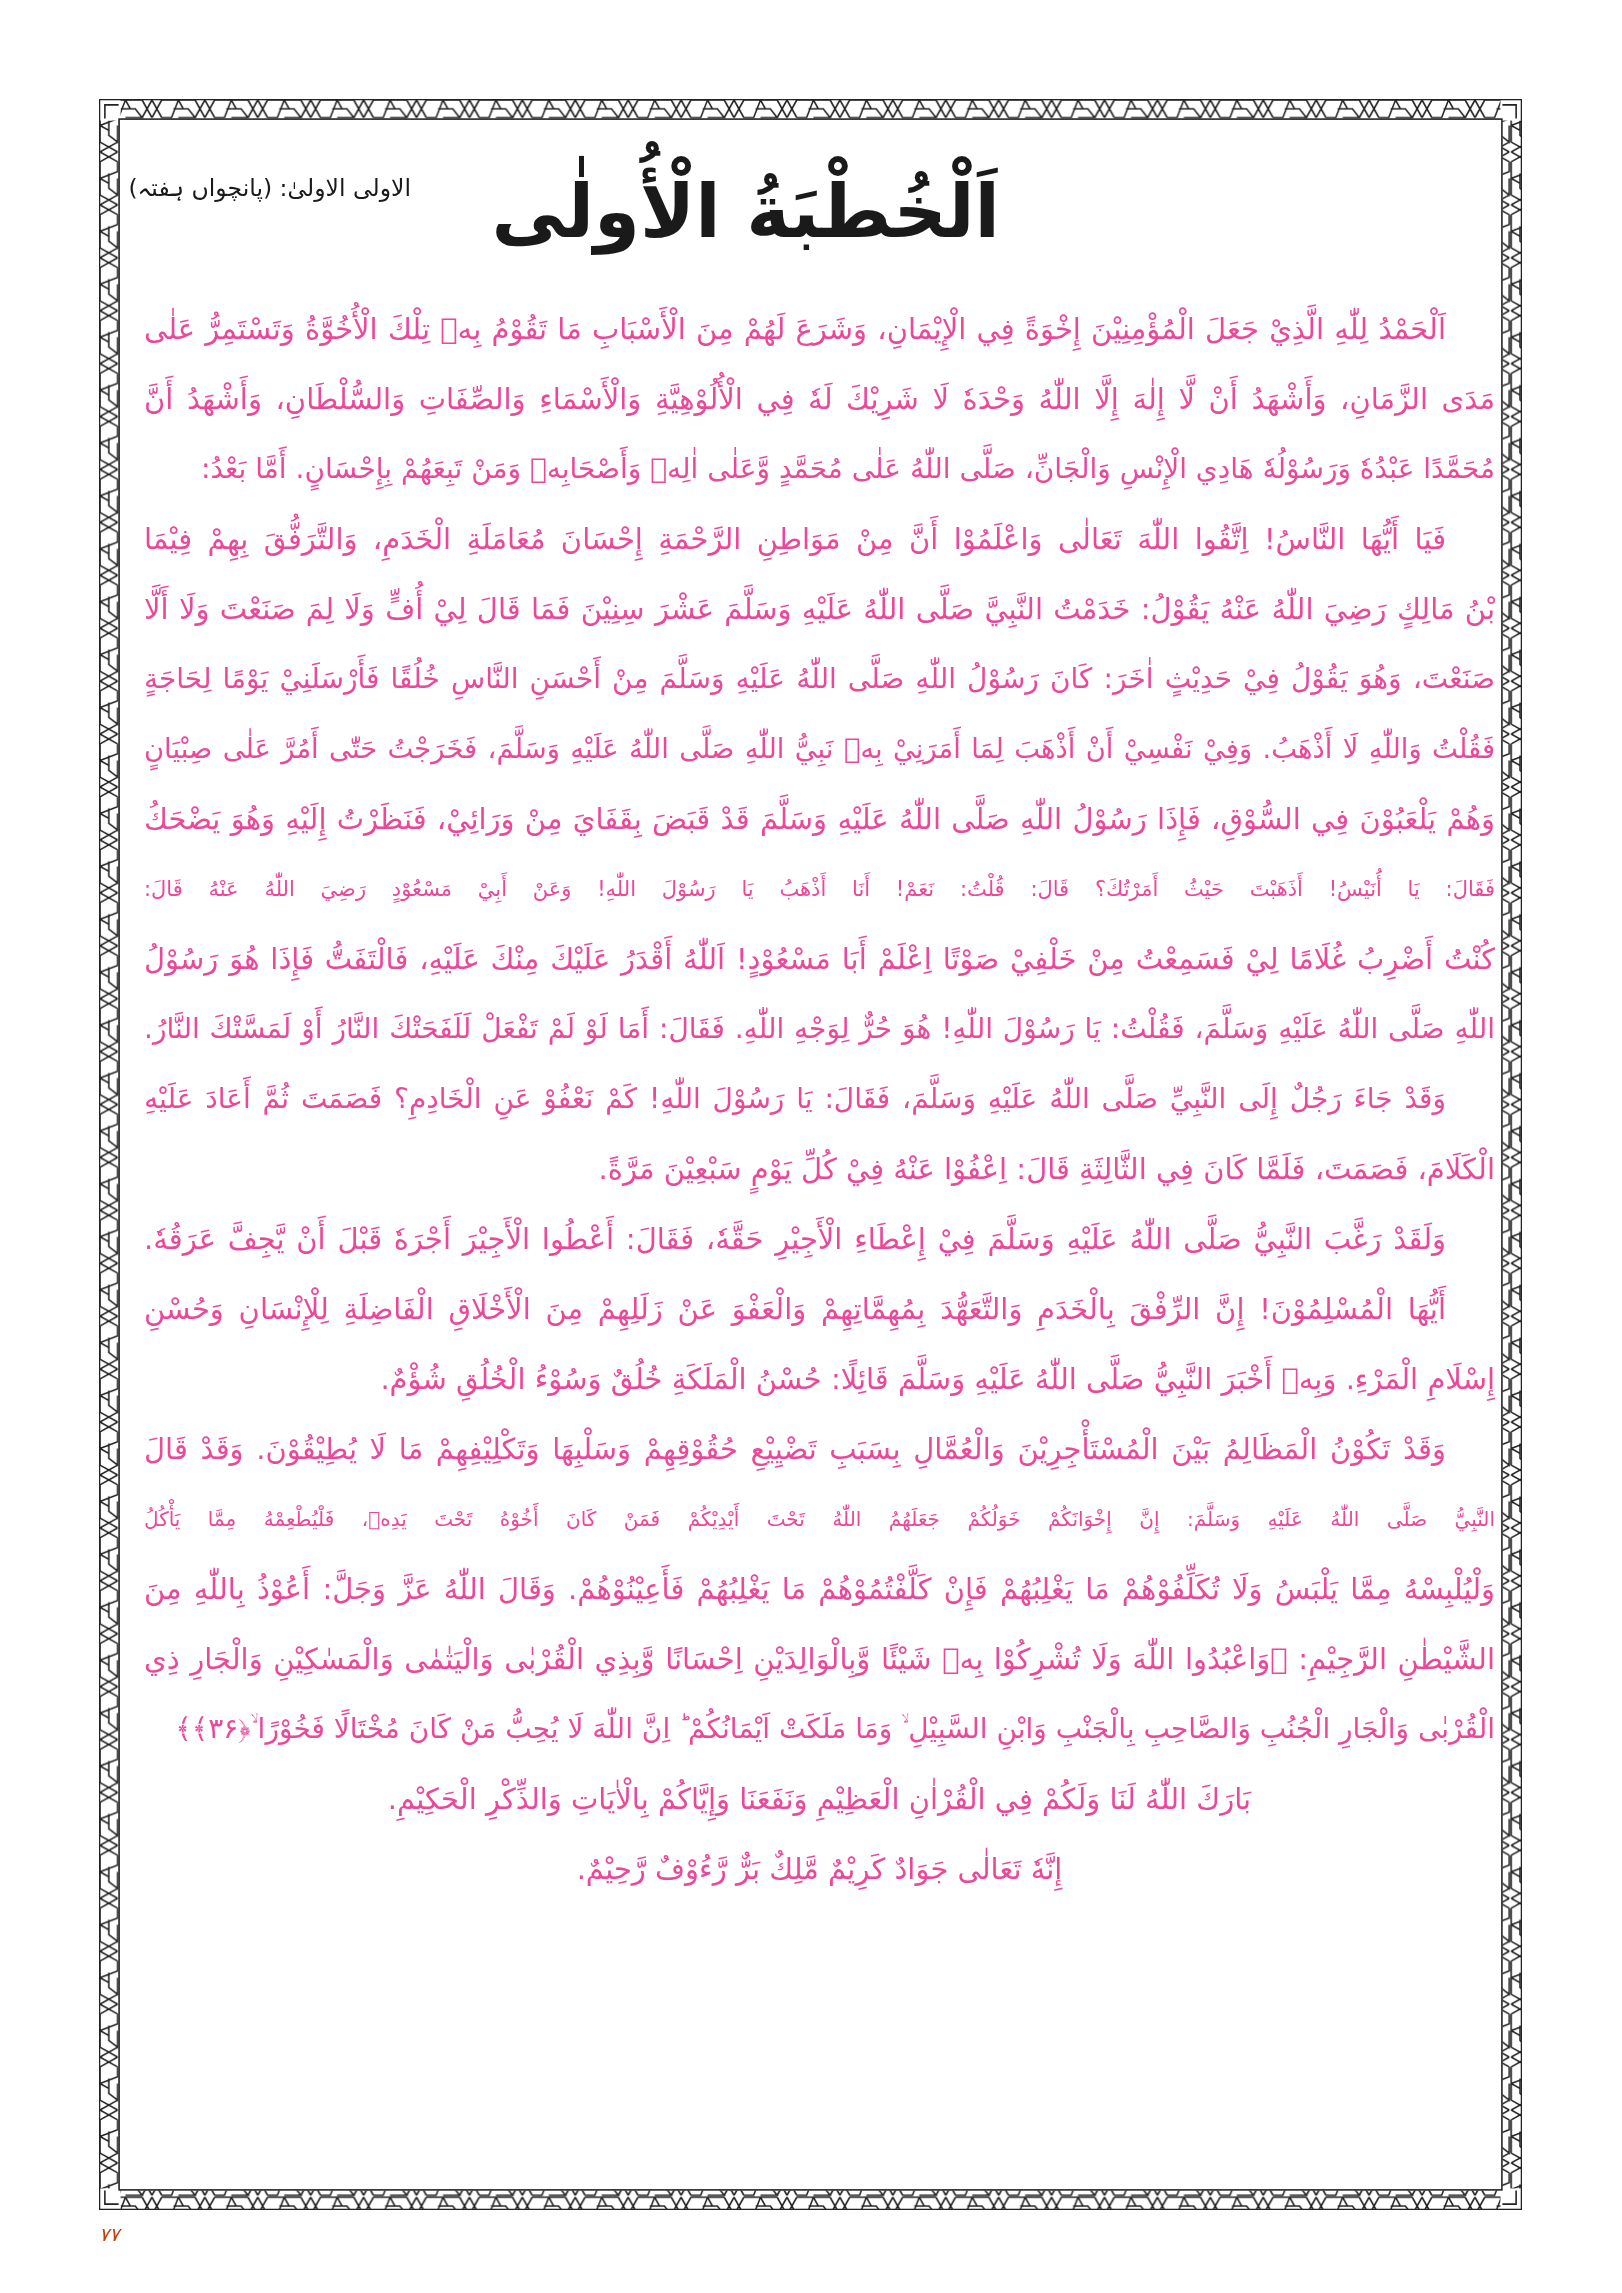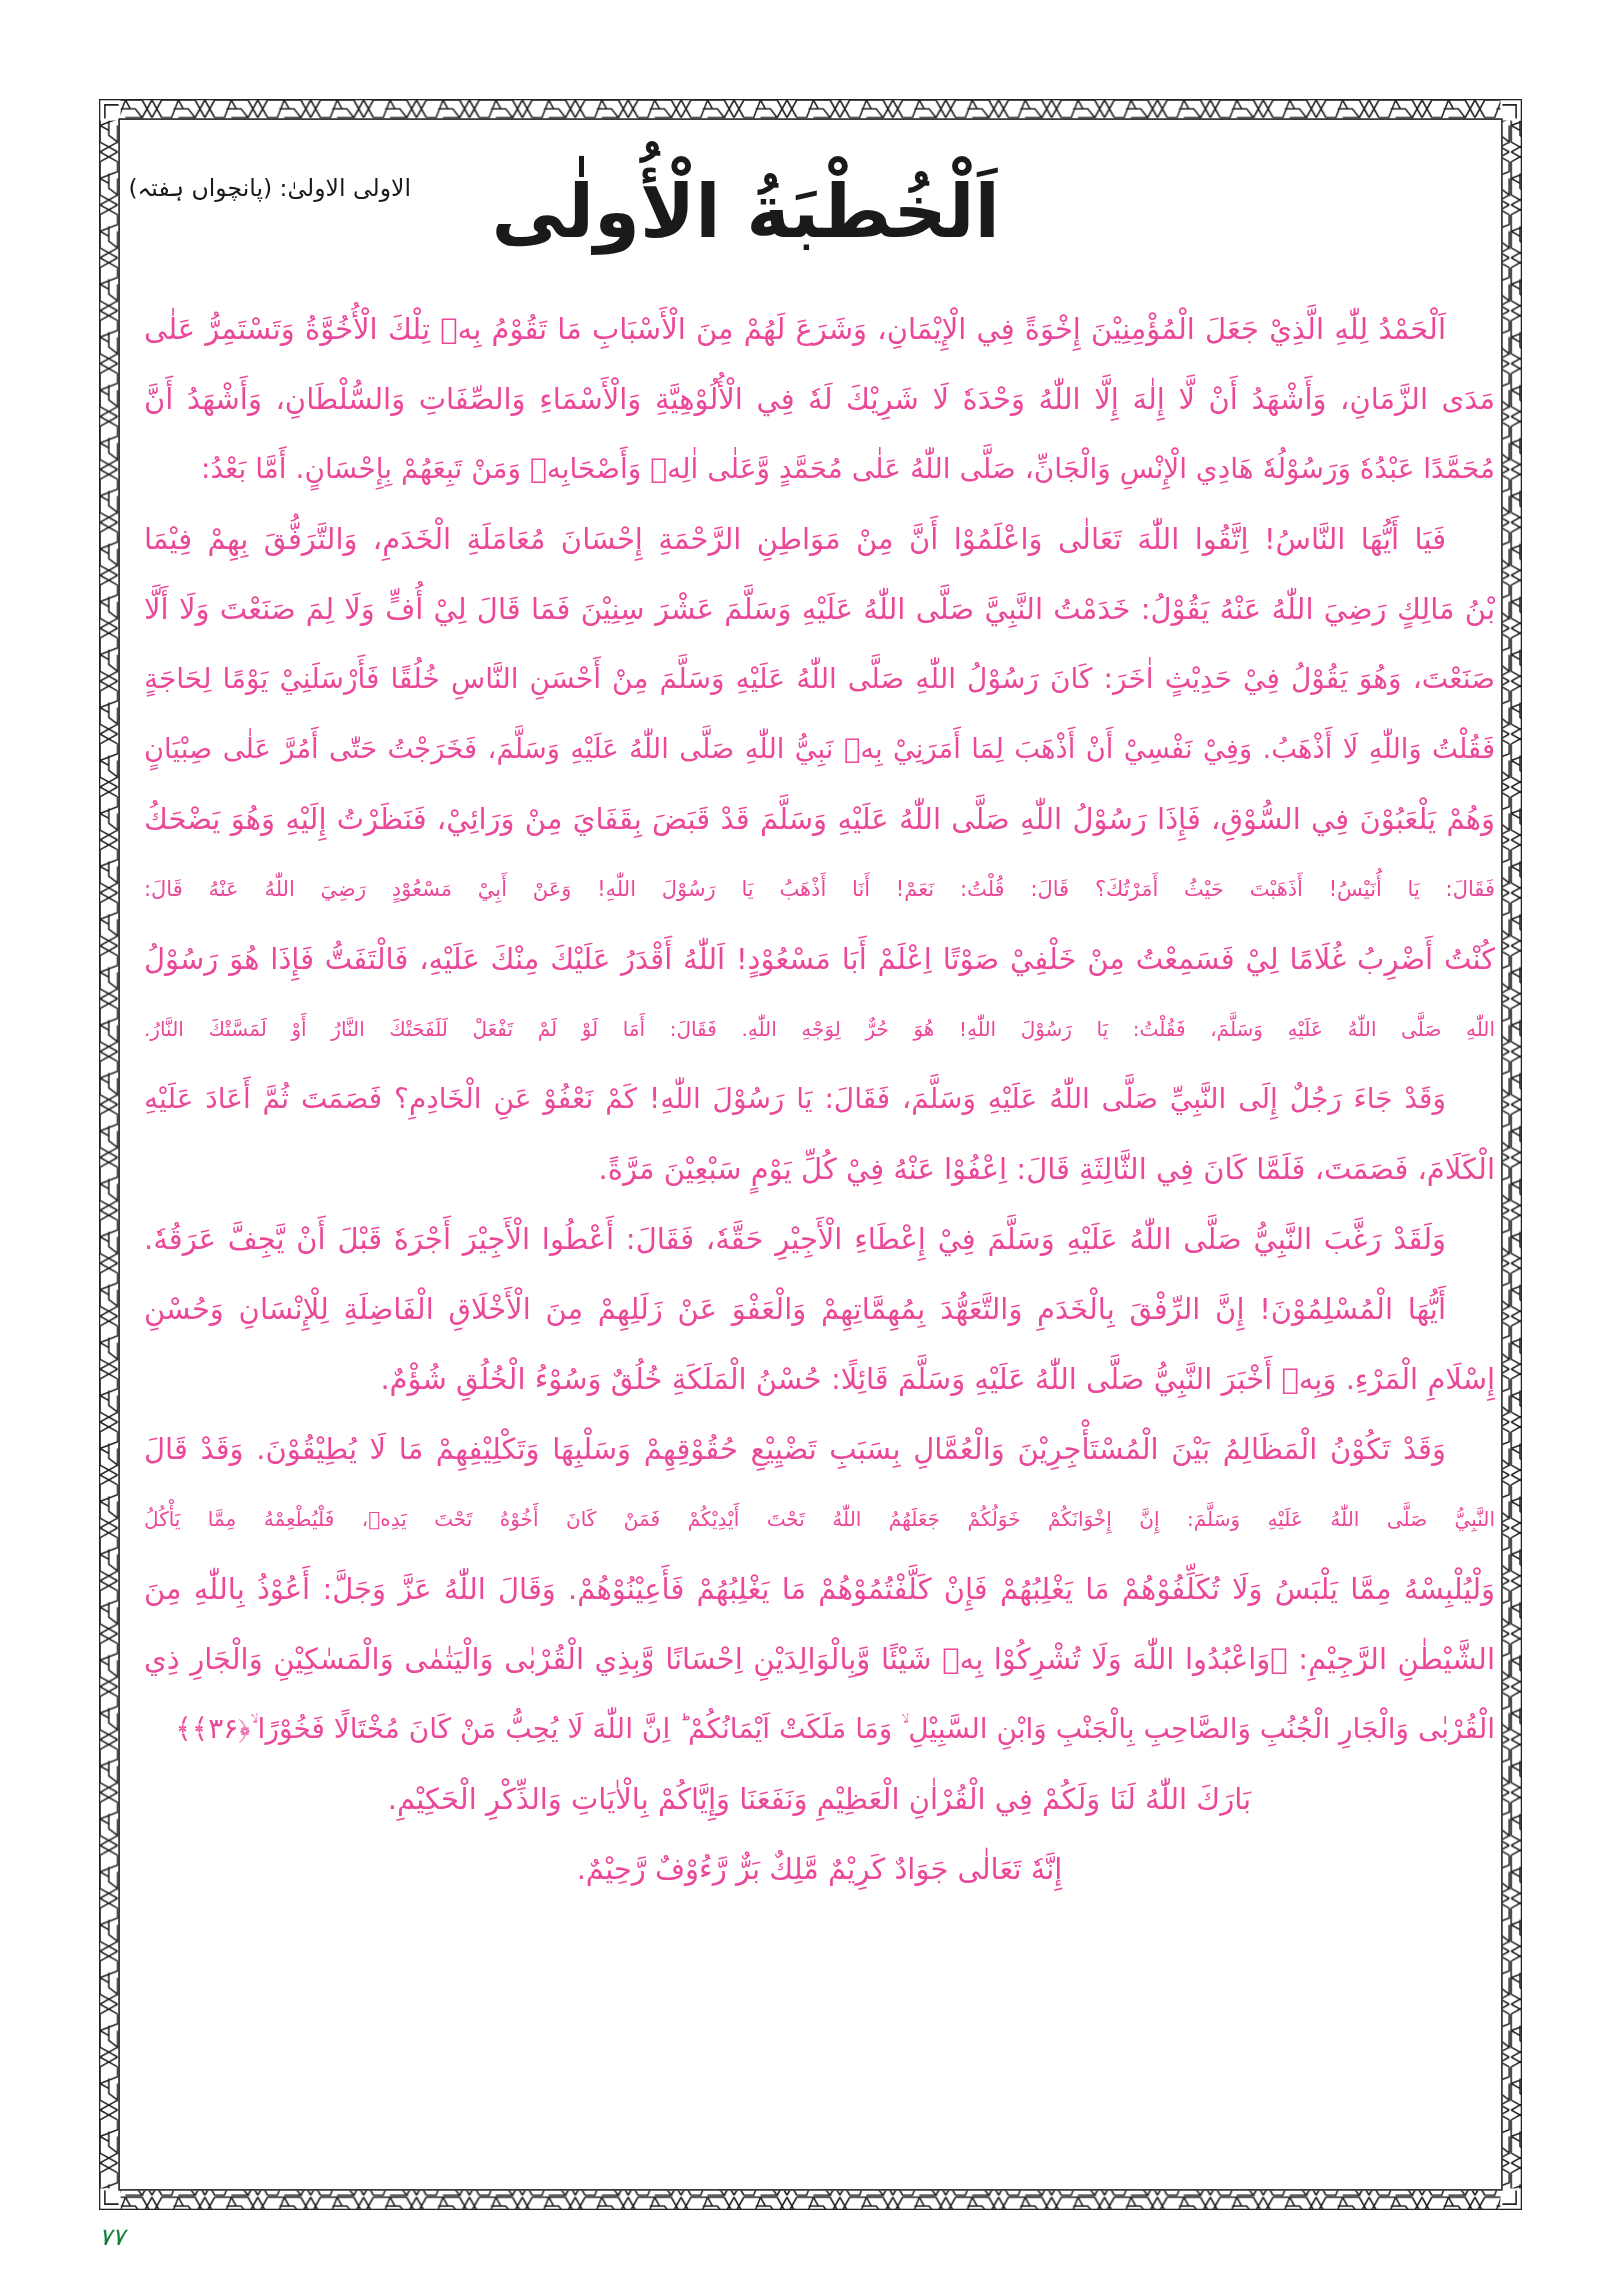--- a/index.html
+++ b/index.html
@@ -27,21 +27,21 @@
   }
   .line {
     height: 70px; white-space: nowrap; overflow: hidden;
     text-align: justify; text-align-last: justify;
   }
   .line.indent { padding-right: 49px; }
   .line.last { text-align-last: right; }
   .line.center { text-align: center; text-align-last: center; }
   .page-number {
     position: absolute; left: 99px; top: 2223px; font-family: Liberation Mono, monospace;
-    font-size: 24px; color: #15803d; font-style: italic;
+    font-size: 19px; color: #c2410c; font-style: italic;
   }
 </style>
 </head>
 <body>
 
 <div class="frame">
   <svg width="1423" height="2111" viewBox="0 0 1452 2154">
     <defs>
       <pattern id="hband" x="0" y="0" width="54" height="20" patternUnits="userSpaceOnUse">
         <path d="M0 1 L10 19 M10 1 L0 19 M10 1 L27 1 L32 10 L22 10 M10 19 L20 19 L27 1 M27 1 L44 1 M27 19 L44 19 L37 10 L27 10 M44 1 L54 19 M54 1 L44 19" stroke="#222" stroke-width="1.6" fill="none"></path>
@@ -73,21 +73,21 @@
     <div class="line indent">اَلْحَمْدُ لِلّٰهِ الَّذِيْ جَعَلَ الْمُؤْمِنِيْنَ إِخْوَةً فِي الْإِيْمَانِ، وَشَرَعَ لَهُمْ مِنَ الْأَسْبَابِ مَا تَقُوْمُ بِهٖ تِلْكَ الْأُخُوَّةُ وَتَسْتَمِرُّ عَلٰى</div>
     <div class="line">مَدَى الزَّمَانِ، وَأَشْهَدُ أَنْ لَّا إِلٰهَ إِلَّا اللّٰهُ وَحْدَهٗ لَا شَرِيْكَ لَهٗ فِي الْأُلُوْهِيَّةِ وَالْأَسْمَاءِ وَالصِّفَاتِ وَالسُّلْطَانِ، وَأَشْهَدُ أَنَّ</div>
     <div class="line last" style="font-size: 28px;">مُحَمَّدًا عَبْدُهٗ وَرَسُوْلُهٗ هَادِي الْإِنْسِ وَالْجَانِّ، صَلَّى اللّٰهُ عَلٰى مُحَمَّدٍ وَّعَلٰى اٰلِهٖ وَأَصْحَابِهٖ وَمَنْ تَبِعَهُمْ بِإِحْسَانٍ. أَمَّا بَعْدُ:</div>
     <div class="line indent">فَيَا أَيُّهَا النَّاسُ! اِتَّقُوا اللّٰهَ تَعَالٰى وَاعْلَمُوْا أَنَّ مِنْ مَوَاطِنِ الرَّحْمَةِ إِحْسَانَ مُعَامَلَةِ الْخَدَمِ، وَالتَّرَفُّقَ بِهِمْ فِيْمَا</div>
     <div class="line">بْنُ مَالِكٍ رَضِيَ اللّٰهُ عَنْهُ يَقُوْلُ: خَدَمْتُ النَّبِيَّ صَلَّى اللّٰهُ عَلَيْهِ وَسَلَّمَ عَشْرَ سِنِيْنَ فَمَا قَالَ لِيْ أُفٍّ وَلَا لِمَ صَنَعْتَ وَلَا أَلَّا</div>
     <div class="line" style="font-size: 28px;">صَنَعْتَ، وَهُوَ يَقُوْلُ فِيْ حَدِيْثٍ اٰخَرَ: كَانَ رَسُوْلُ اللّٰهِ صَلَّى اللّٰهُ عَلَيْهِ وَسَلَّمَ مِنْ أَحْسَنِ النَّاسِ خُلُقًا فَأَرْسَلَنِيْ يَوْمًا لِحَاجَةٍ</div>
     <div class="line" style="font-size: 27.4px;">فَقُلْتُ وَاللّٰهِ لَا أَذْهَبُ. وَفِيْ نَفْسِيْ أَنْ أَذْهَبَ لِمَا أَمَرَنِيْ بِهٖ نَبِيُّ اللّٰهِ صَلَّى اللّٰهُ عَلَيْهِ وَسَلَّمَ، فَخَرَجْتُ حَتّٰى أَمُرَّ عَلٰى صِبْيَانٍ</div>
     <div class="line">وَهُمْ يَلْعَبُوْنَ فِي السُّوْقِ، فَإِذَا رَسُوْلُ اللّٰهِ صَلَّى اللّٰهُ عَلَيْهِ وَسَلَّمَ قَدْ قَبَضَ بِقَفَايَ مِنْ وَرَائِيْ، فَنَظَرْتُ إِلَيْهِ وَهُوَ يَضْحَكُ</div>
     <div class="line" style="font-size: 21px;">فَقَالَ: يَا أُنَيْسُ! أَذَهَبْتَ حَيْثُ أَمَرْتُكَ؟ قَالَ: قُلْتُ: نَعَمْ! أَنَا أَذْهَبُ يَا رَسُوْلَ اللّٰهِ! وَعَنْ أَبِيْ مَسْعُوْدٍ رَضِيَ اللّٰهُ عَنْهُ قَالَ:</div>
     <div class="line">كُنْتُ أَضْرِبُ غُلَامًا لِيْ فَسَمِعْتُ مِنْ خَلْفِيْ صَوْتًا اِعْلَمْ أَبَا مَسْعُوْدٍ! اَللّٰهُ أَقْدَرُ عَلَيْكَ مِنْكَ عَلَيْهِ، فَالْتَفَتُّ فَإِذَا هُوَ رَسُوْلُ</div>
-    <div class="line" style="font-size: 20px;">اللّٰهِ صَلَّى اللّٰهُ عَلَيْهِ وَسَلَّمَ، فَقُلْتُ: يَا رَسُوْلَ اللّٰهِ! هُوَ حُرٌّ لِوَجْهِ اللّٰهِ. فَقَالَ: أَمَا لَوْ لَمْ تَفْعَلْ لَلَفَحَتْكَ النَّارُ أَوْ لَمَسَّتْكَ النَّارُ.</div>
+    <div class="line" style="font-size: 28px;">اللّٰهِ صَلَّى اللّٰهُ عَلَيْهِ وَسَلَّمَ، فَقُلْتُ: يَا رَسُوْلَ اللّٰهِ! هُوَ حُرٌّ لِوَجْهِ اللّٰهِ. فَقَالَ: أَمَا لَوْ لَمْ تَفْعَلْ لَلَفَحَتْكَ النَّارُ أَوْ لَمَسَّتْكَ النَّارُ.</div>
     <div class="line indent" style="font-size: 28px;">وَقَدْ جَاءَ رَجُلٌ إِلَى النَّبِيِّ صَلَّى اللّٰهُ عَلَيْهِ وَسَلَّمَ، فَقَالَ: يَا رَسُوْلَ اللّٰهِ! كَمْ نَعْفُوْ عَنِ الْخَادِمِ؟ فَصَمَتَ ثُمَّ أَعَادَ عَلَيْهِ</div>
     <div class="line last">الْكَلَامَ، فَصَمَتَ، فَلَمَّا كَانَ فِي الثَّالِثَةِ قَالَ: اِعْفُوْا عَنْهُ فِيْ كُلِّ يَوْمٍ سَبْعِيْنَ مَرَّةً.</div>
     <div class="line indent">وَلَقَدْ رَغَّبَ النَّبِيُّ صَلَّى اللّٰهُ عَلَيْهِ وَسَلَّمَ فِيْ إِعْطَاءِ الْأَجِيْرِ حَقَّهٗ، فَقَالَ: أَعْطُوا الْأَجِيْرَ أَجْرَهٗ قَبْلَ أَنْ يَّجِفَّ عَرَقُهٗ.</div>
     <div class="line indent">أَيُّهَا الْمُسْلِمُوْنَ! إِنَّ الرِّفْقَ بِالْخَدَمِ وَالتَّعَهُّدَ بِمُهِمَّاتِهِمْ وَالْعَفْوَ عَنْ زَلَلِهِمْ مِنَ الْأَخْلَاقِ الْفَاضِلَةِ لِلْإِنْسَانِ وَحُسْنِ</div>
     <div class="line last">إِسْلَامِ الْمَرْءِ. وَبِهٖ أَخْبَرَ النَّبِيُّ صَلَّى اللّٰهُ عَلَيْهِ وَسَلَّمَ قَائِلًا: حُسْنُ الْمَلَكَةِ خُلُقٌ وَسُوْءُ الْخُلُقِ شُؤْمٌ.</div>
     <div class="line indent">وَقَدْ تَكُوْنُ الْمَظَالِمُ بَيْنَ الْمُسْتَأْجِرِيْنَ وَالْعُمَّالِ بِسَبَبِ تَضْيِيْعِ حُقُوْقِهِمْ وَسَلْبِهَا وَتَكْلِيْفِهِمْ مَا لَا يُطِيْقُوْنَ. وَقَدْ قَالَ</div>
     <div class="line" style="font-size: 20px;">النَّبِيُّ صَلَّى اللّٰهُ عَلَيْهِ وَسَلَّمَ: إِنَّ إِخْوَانَكُمْ خَوَلُكُمْ جَعَلَهُمُ اللّٰهُ تَحْتَ أَيْدِيْكُمْ فَمَنْ كَانَ أَخُوْهُ تَحْتَ يَدِهٖ، فَلْيُطْعِمْهُ مِمَّا يَأْكُلُ</div>
     <div class="line">وَلْيُلْبِسْهُ مِمَّا يَلْبَسُ وَلَا تُكَلِّفُوْهُمْ مَا يَغْلِبُهُمْ فَإِنْ كَلَّفْتُمُوْهُمْ مَا يَغْلِبُهُمْ فَأَعِيْنُوْهُمْ. وَقَالَ اللّٰهُ عَزَّ وَجَلَّ: أَعُوْذُ بِاللّٰهِ مِنَ</div>
     <div class="line">الشَّيْطٰنِ الرَّجِيْمِ: ﴿وَاعْبُدُوا اللّٰهَ وَلَا تُشْرِكُوْا بِهٖ شَيْئًا وَّبِالْوَالِدَيْنِ اِحْسَانًا وَّبِذِي الْقُرْبٰى وَالْيَتٰمٰى وَالْمَسٰكِيْنِ وَالْجَارِ ذِي</div>
     <div class="line last" style="font-size: 28px;">الْقُرْبٰى وَالْجَارِ الْجُنُبِ وَالصَّاحِبِ بِالْجَنْبِ وَابْنِ السَّبِيْلِ ۙ وَمَا مَلَكَتْ اَيْمَانُكُمْ ؕ اِنَّ اللّٰهَ لَا يُحِبُّ مَنْ كَانَ مُخْتَالًا فَخُوْرًا ۙ﴿۳۶﴾﴾</div>

